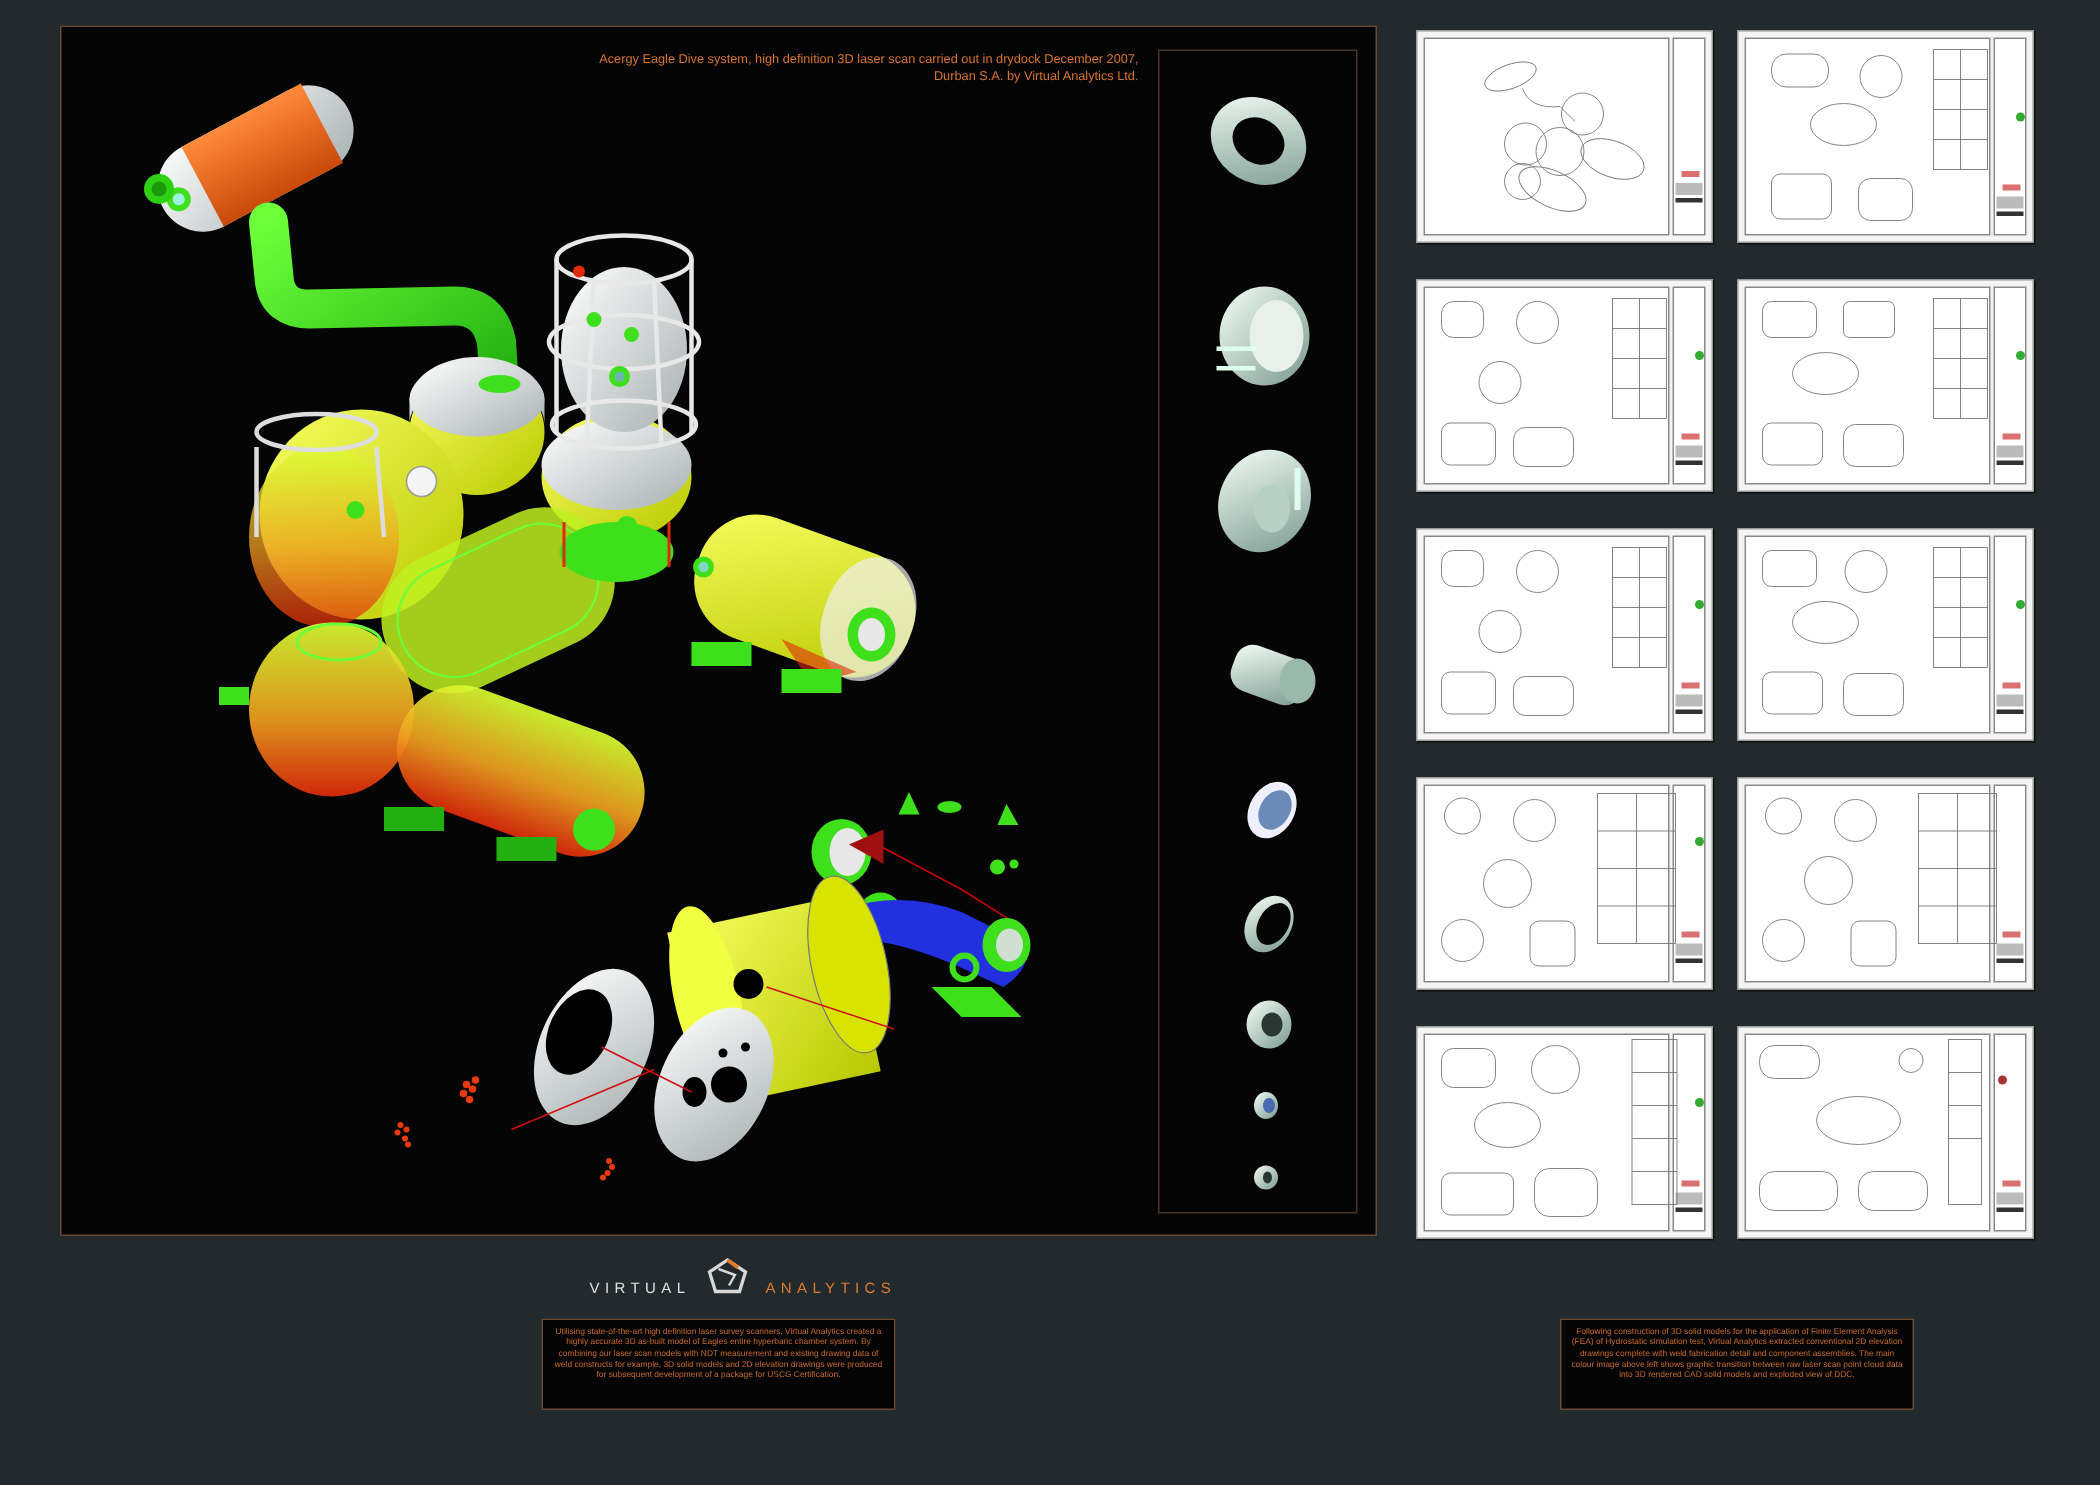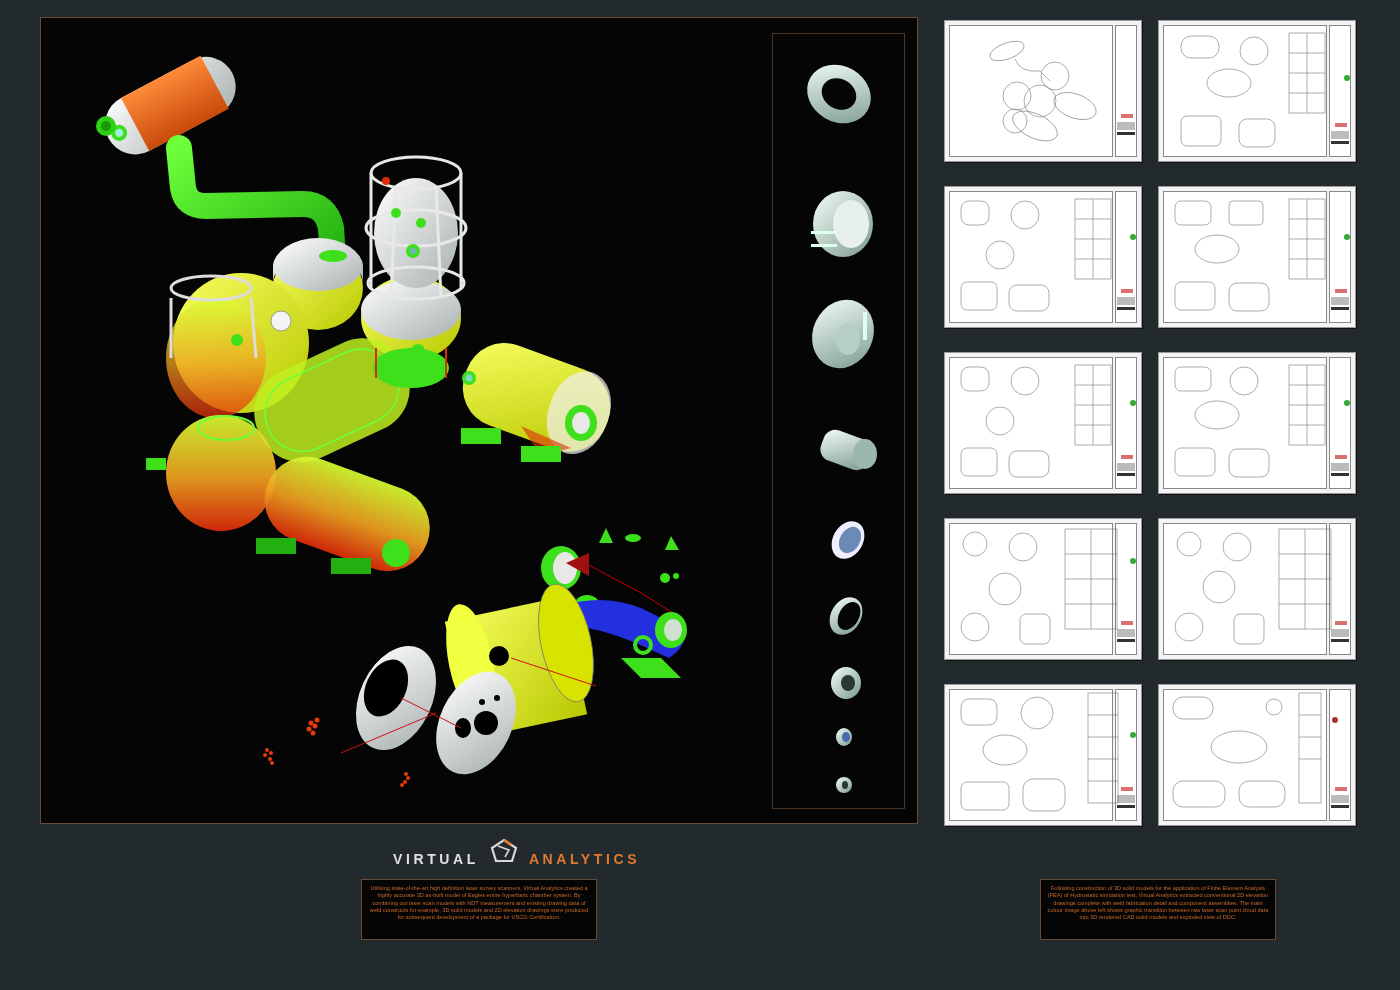--- a/index.html
+++ b/index.html
@@ -13,21 +13,21 @@
 
   .sheet { position: absolute; width: 198px; height: 142px; background: #f4f4f4; border: 1px solid #9a9a9a; box-shadow: 1px 1px 0 #111; }
   .sheet .inner { position: absolute; left: 4px; top: 4px; right: 28px; bottom: 4px; border: 1px solid #888; background: #fff; }
   .sheet .tb { position: absolute; right: 4px; top: 4px; width: 22px; bottom: 4px; border: 1px solid #888; background: #fff; }
   .sheet .tb .blk { position: absolute; left: 1px; right: 1px; height: 3px; background: #333; }
   .sheet .tb .gray { position: absolute; left: 1px; right: 1px; height: 8px; background: #bbb; }
   .sheet .tb .logo { position: absolute; left: 5px; width: 12px; height: 4px; background: #c33; opacity: .7; }
   .sheet svg { position: absolute; left: 0; top: 0; }
 
   .logo-row { position: absolute; left: 393px; top: 841px; height: 20px; display: flex; align-items: center; gap: 10px; }
-  .logo-word { font-size: 14px; letter-spacing: 3.6px; font-weight: bold; margin-top: 16px; }
+  .logo-word { font-size: 10px; letter-spacing: 3.6px; font-weight: normal; margin-top: 16px; }
   .logo-word.a { color: #e0e0e0; }
   .logo-word.b { color: #e07a2e; }
 
   .textbox { position: absolute; width: 236px; height: 61px; background: #050505; border: 1px solid #6a4a34; color: #c8692a; font-size: 5.6px; line-height: 7.3px; text-align: center; padding: 5px 6px; }
 </style>
 </head>
 <body>
 
 <div class="main-panel">
   <div class="scene">
@@ -183,20 +183,24 @@
           <circle cx="229" cy="741" r="2"></circle>
           <circle cx="231" cy="745" r="2"></circle>
         <circle cx="365" cy="756" r="2"></circle>
           <circle cx="367" cy="760" r="2"></circle>
         <circle cx="364" cy="764" r="2"></circle>
           <circle cx="361" cy="767" r="2"></circle>
       </g>
     </svg>
   </div>
 
+  <div class="caption-top">
+    <div>Acergy Eagle Dive system, high definition 3D laser scan carried out in drydock December 2007,</div>
+    <div>Durban S.A. by Virtual Analytics Ltd.</div>
+  </div>
 
   <div class="parts-strip">
     <svg width="133" height="776" viewBox="0 0 133 776">
       <defs>
         <linearGradient id="gS" x1="0" y1="0" x2="1" y2="1">
             <stop offset="0" stop-color="#f4fff8"></stop>
             <stop offset="1" stop-color="#7a988e"></stop>
           </linearGradient>
       </defs>
       <g transform="rotate(30 66 60)">

